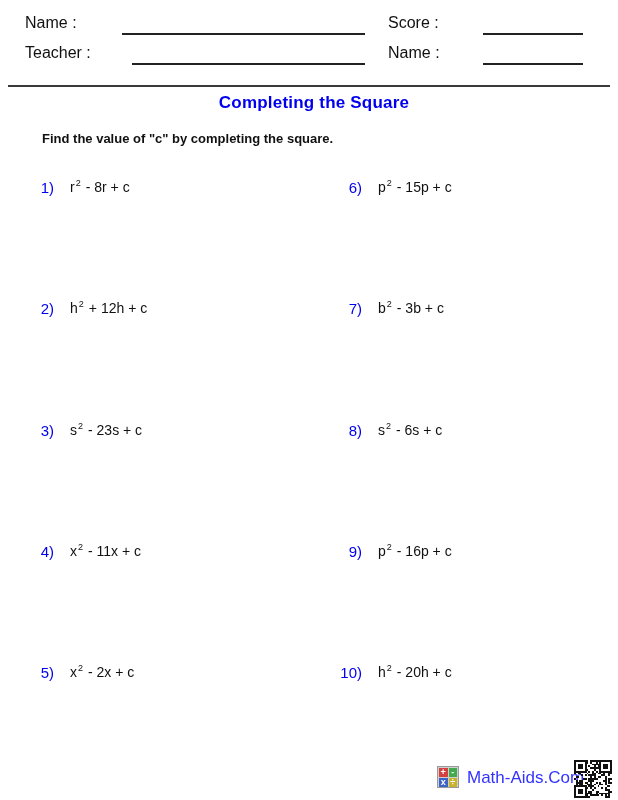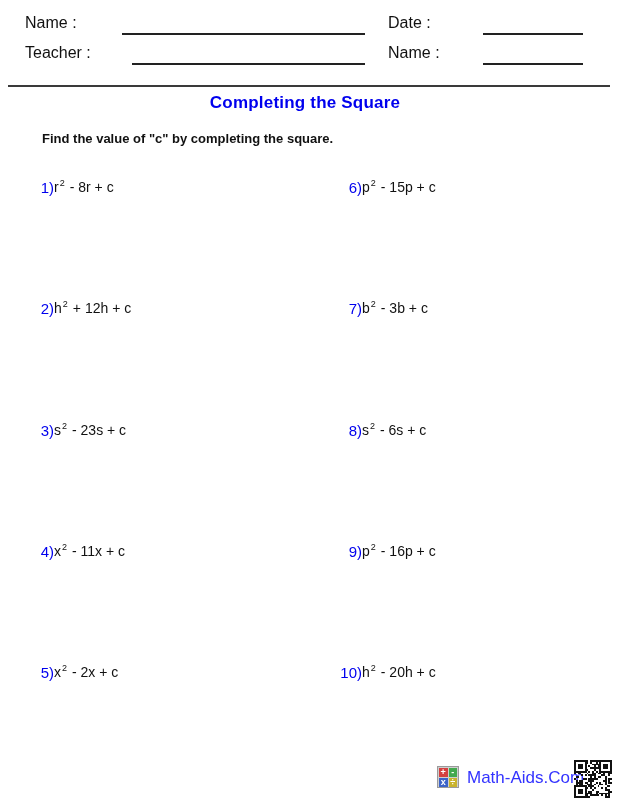--- a/index.html
+++ b/index.html
@@ -7,28 +7,28 @@
     position:relative;width:618px;height:800px;background:#ffffff;
     font-family:"Liberation Sans", sans-serif;color:#000;overflow:hidden;text-decoration:underline;
   }
   .abs{position:absolute;}
   
   .hdr-label{font-size:16px;color:#111;white-space:nowrap;}
   .fill-line{border-bottom:2px solid #222;height:18px;}
   .divider{border-top:2px solid #3a3a3a;height:0;}
   
   .ws-title{
-    left:0;width:610px;text-align:center;top:93px;
+    left:9px;width:610px;text-align:center;top:93px;
     font-size:17px;font-weight:bold;color:#0000ee;letter-spacing:.2px;
   }
   .instruction{left:42px;top:131px;font-size:13px;font-weight:bold;color:#111;}
   
   .problem{display:flex;align-items:flex-start;}
   .pnum{color:#0000ee;font-size:15px;text-align:right;flex:0 0 auto;}
-  .pexpr{font-size:14px;color:#111;margin-left:0;white-space:nowrap;}
+  .pexpr{font-size:14px;color:#111;margin-left:16px;white-space:nowrap;}
   .pexpr sup{font-size:9px;line-height:1;vertical-align:6px;margin-left:1px;}
   .pexpr .rest{margin-left:5px;}
   .col-left .pnum{width:34px;}
   .col-right .pnum{width:32px;}
   
   .logo{
     width:22px;height:22px;border:1px solid #9a9a9a;background:#cfcfcf;
     display:grid;grid-template-columns:1fr 1fr;grid-template-rows:1fr 1fr;gap:1px;padding:1px;box-sizing:border-box;
   }
   .logo span{
@@ -42,21 +42,21 @@
   .brand{font-size:17px;color:#3333ff;white-space:nowrap;}
   .qr{width:38px;height:38px;display:block;}
 </style>
 </head>
 <body>
 
 <div class="page">
 
   <div class="abs hdr-label" style="left:25px;top:14px;">Name :</div>
   <div class="abs fill-line" style="left:122px;top:15px;width:243px;"></div>
-  <div class="abs hdr-label" style="left:388px;top:14px;">Date :</div>
+  <div class="abs hdr-label" style="left:388px;top:14px;">Score :</div>
   <div class="abs fill-line" style="left:483px;top:15px;width:100px;"></div>
 
   <div class="abs hdr-label" style="left:25px;top:44px;">Teacher :</div>
   <div class="abs fill-line" style="left:132px;top:45px;width:233px;"></div>
   <div class="abs hdr-label" style="left:388px;top:44px;">Name :</div>
   <div class="abs fill-line" style="left:483px;top:45px;width:100px;"></div>
 
   <div class="abs divider" style="left:8px;top:85px;width:602px;"></div>
 
   <div class="abs ws-title">Completing the Square</div>

